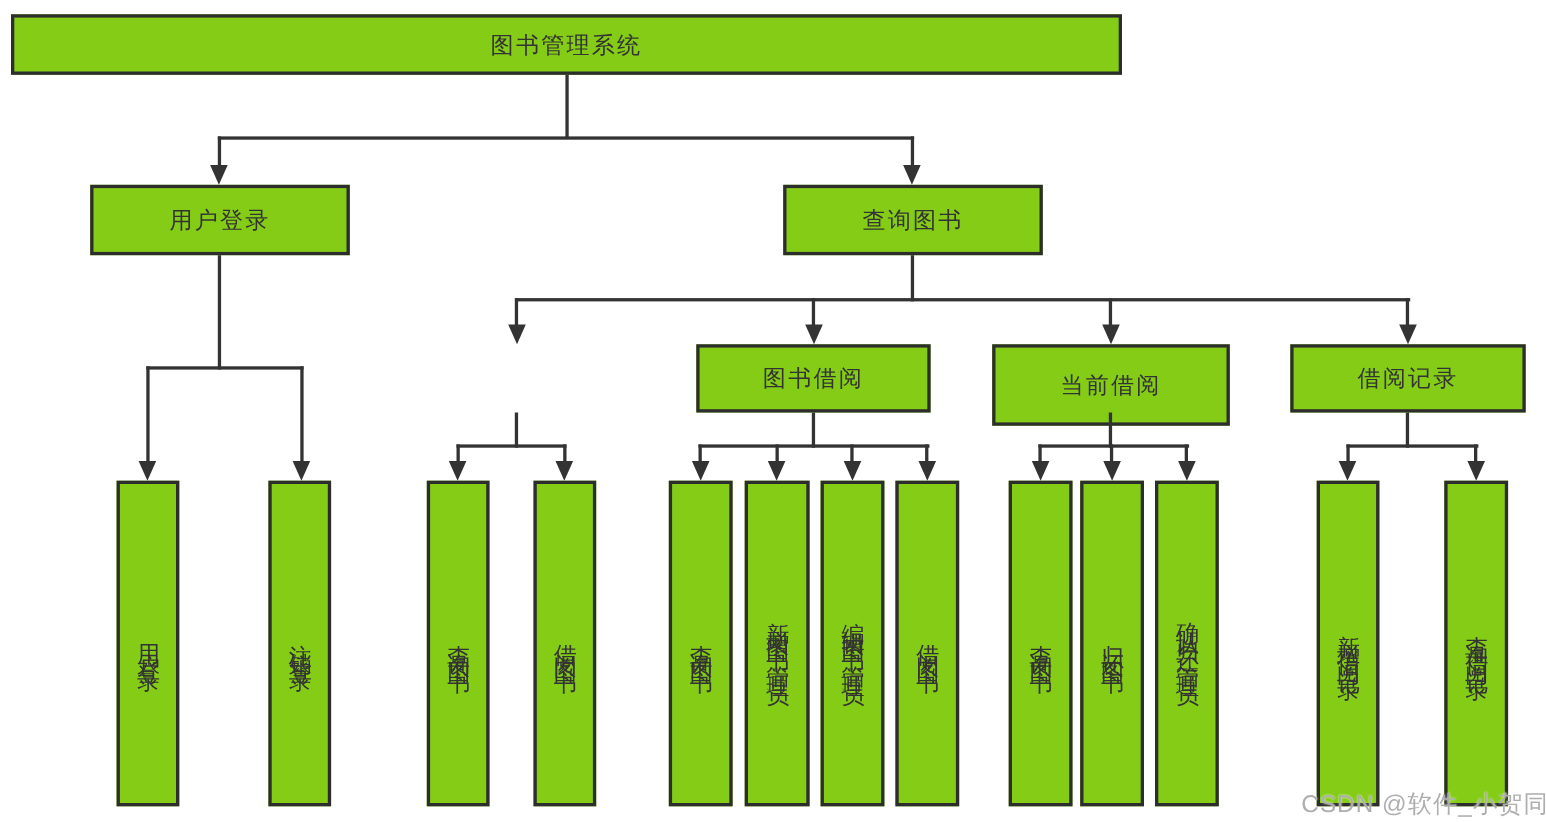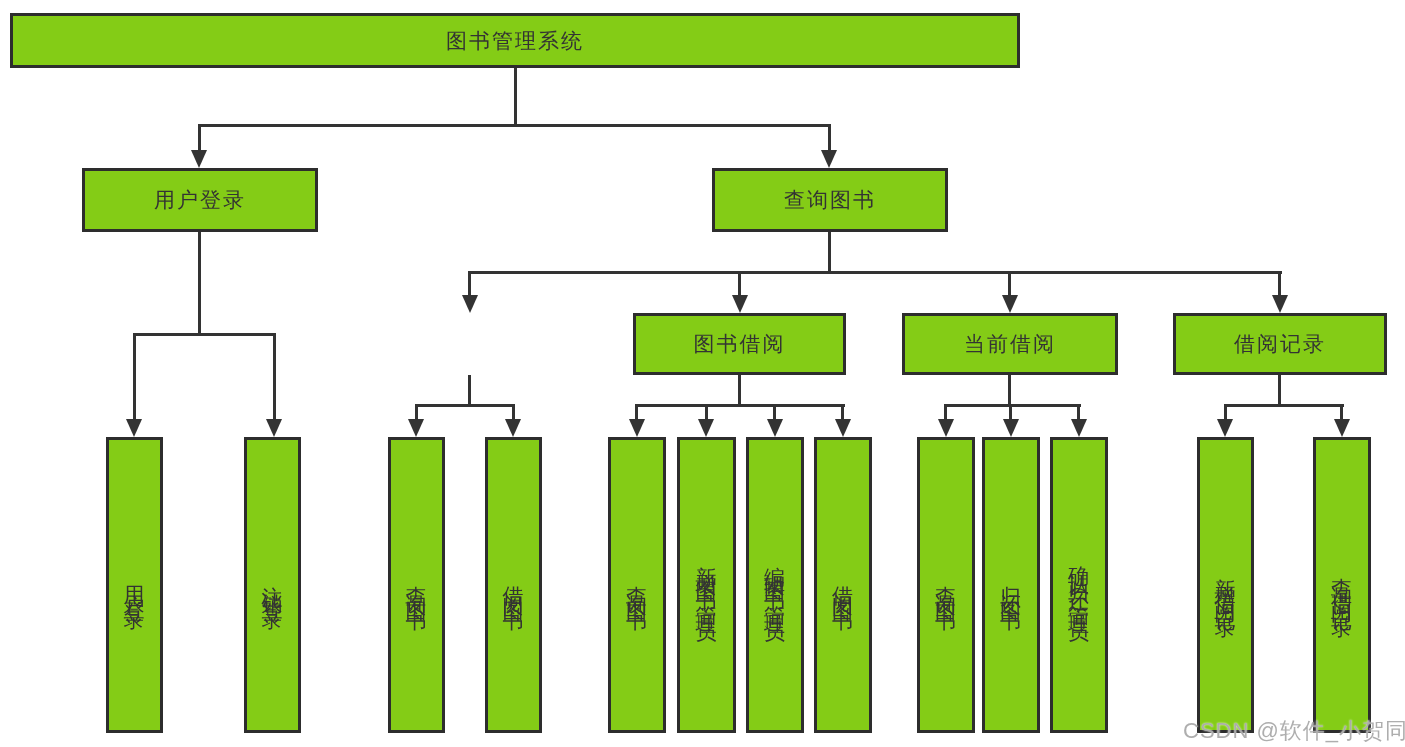--- a/index.html
+++ b/index.html
@@ -85,21 +85,21 @@
   <div class="line" style="left:468px; top:271px; width:3px; height:26px;"></div>
   <div class="arrow" style="left:462px; top:295px;"></div>
   <div class="line" style="left:738px; top:271px; width:3px; height:26px;"></div>
   <div class="arrow" style="left:732px; top:295px;"></div>
   <div class="line" style="left:1008px; top:271px; width:3px; height:26px;"></div>
   <div class="arrow" style="left:1002px; top:295px;"></div>
   <div class="line" style="left:1278px; top:271px; width:3px; height:26px;"></div>
   <div class="arrow" style="left:1272px; top:295px;"></div>
 
   <div class="box hlabel" style="left:633px; top:313px; width:213px; height:62px;">图书借阅</div>
-  <div class="box hlabel" style="left:902px; top:313px; width:216px; height:62px;">当前借阅</div>
+  <div class="box hlabel" style="left:902px; top:313px; width:216px; height:74px;">当前借阅</div>
   <div class="box hlabel" style="left:1173px; top:313px; width:214px; height:62px;">借阅记录</div>
 
   <div class="line" style="left:468px; top:375px; width:3px; height:32px;"></div>
   <div class="line" style="left:415px; top:404px; width:100px; height:3px;"></div>
   <div class="line" style="left:415px; top:404px; width:3px; height:18px;"></div>
   <div class="arrow" style="left:408px; top:419px;"></div>
   <div class="line" style="left:512px; top:404px; width:3px; height:18px;"></div>
   <div class="arrow" style="left:505px; top:419px;"></div>
 
   <div class="line" style="left:738px; top:375px; width:3px; height:32px;"></div>

